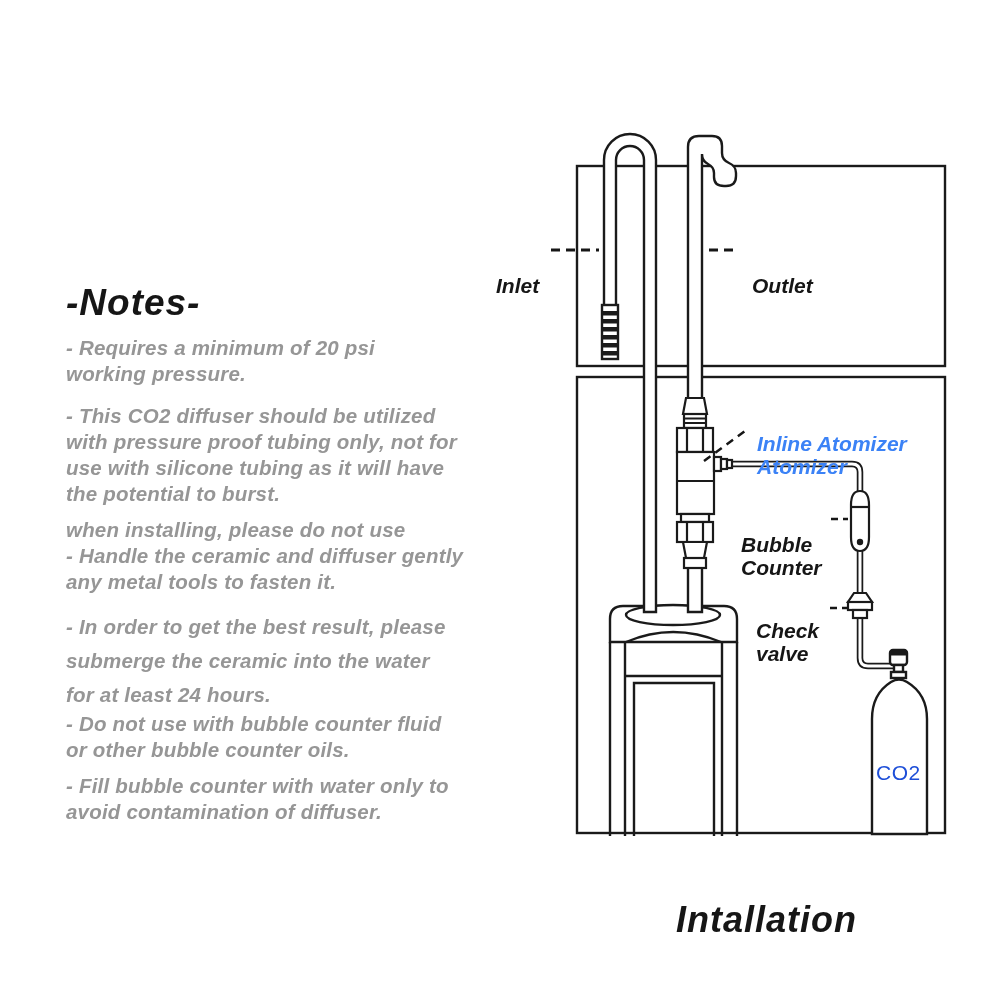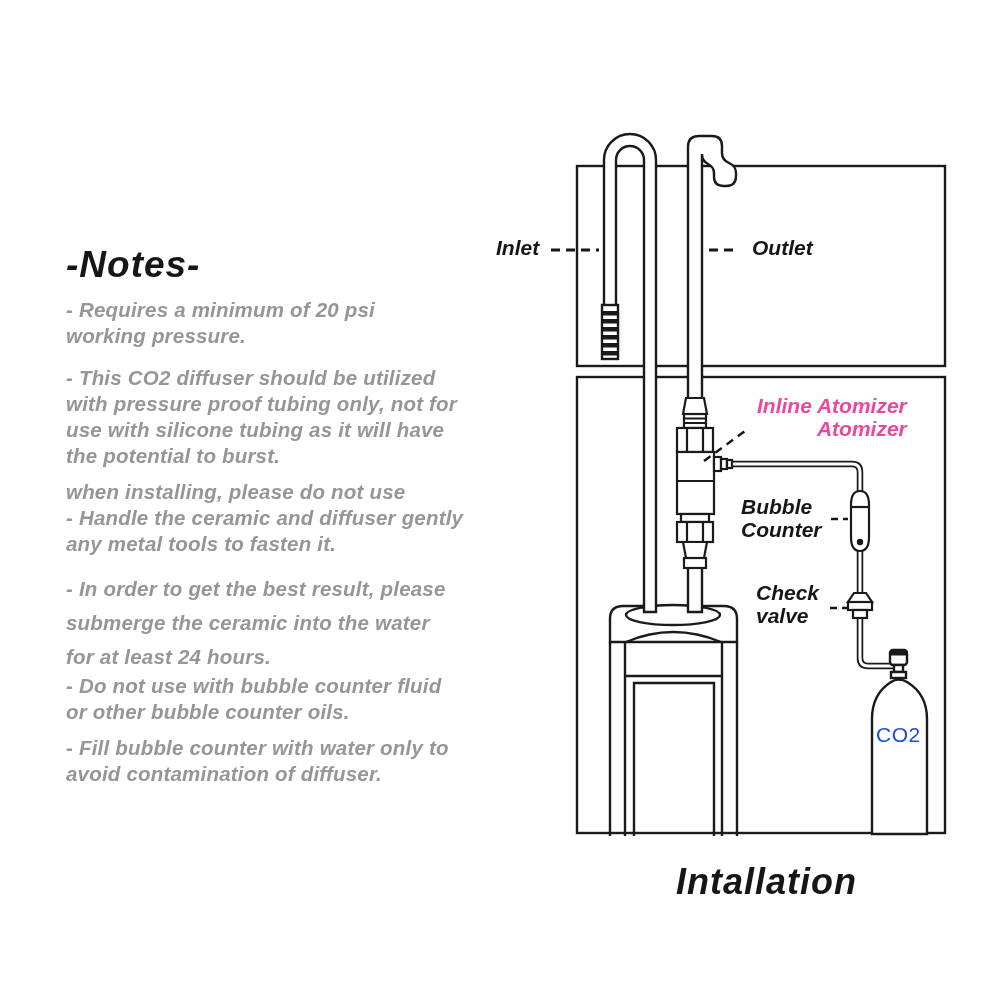--- a/index.html
+++ b/index.html
@@ -1,30 +1,30 @@
 <!DOCTYPE html>
 <html><head>
 <meta charset="utf-8">
 <style>
   html,body{margin:0;padding:0;background:#ffffff;}
   #page{position:relative;width:1000px;height:1000px;background:#ffffff;overflow:hidden;
         font-family:"Liberation Sans","DejaVu Sans",sans-serif;}
   
-  .abs{position:absolute;}
+  .abs{position:absolute;margin-top:38px;}
   #notes-heading{left:66px;top:244px;font-size:37px;font-weight:bold;font-style:italic;
                  color:#161616;letter-spacing:1px;}
   .note{left:66px;width:520px;color:#969696;font-size:20.5px;font-weight:bold;
         font-style:italic;line-height:26px;letter-spacing:0.2px;}
   .note .note-line{white-space:nowrap;}
   #note-4{line-height:34px;}
   
   .dlabel{font-weight:bold;font-style:italic;color:#161616;font-size:21px;line-height:23px;}
   #inlet-label{left:496px;top:236px;}
   #outlet-label{left:752px;top:236px;}
-  #atomizer-label{left:757px;top:395px;color:#ec4899;line-height:22.5px;text-align:right;}
+  #atomizer-label{left:757px;top:395px;color:#3b82f6;line-height:22.5px;}
   #bubble-label{left:741px;top:495px;}
   #check-label{left:756px;top:581px;}
   #co2-label{left:876px;top:723px;font-size:21px;font-weight:500;font-style:normal;
              color:#1d4ed8;letter-spacing:0.5px;}
   #installation-title{left:676px;top:861px;font-size:36px;font-weight:bold;
                       font-style:italic;color:#161616;letter-spacing:1px;}
   #diagram-svg{position:absolute;left:0;top:0;}
 </style>
 </head>
 <body>

